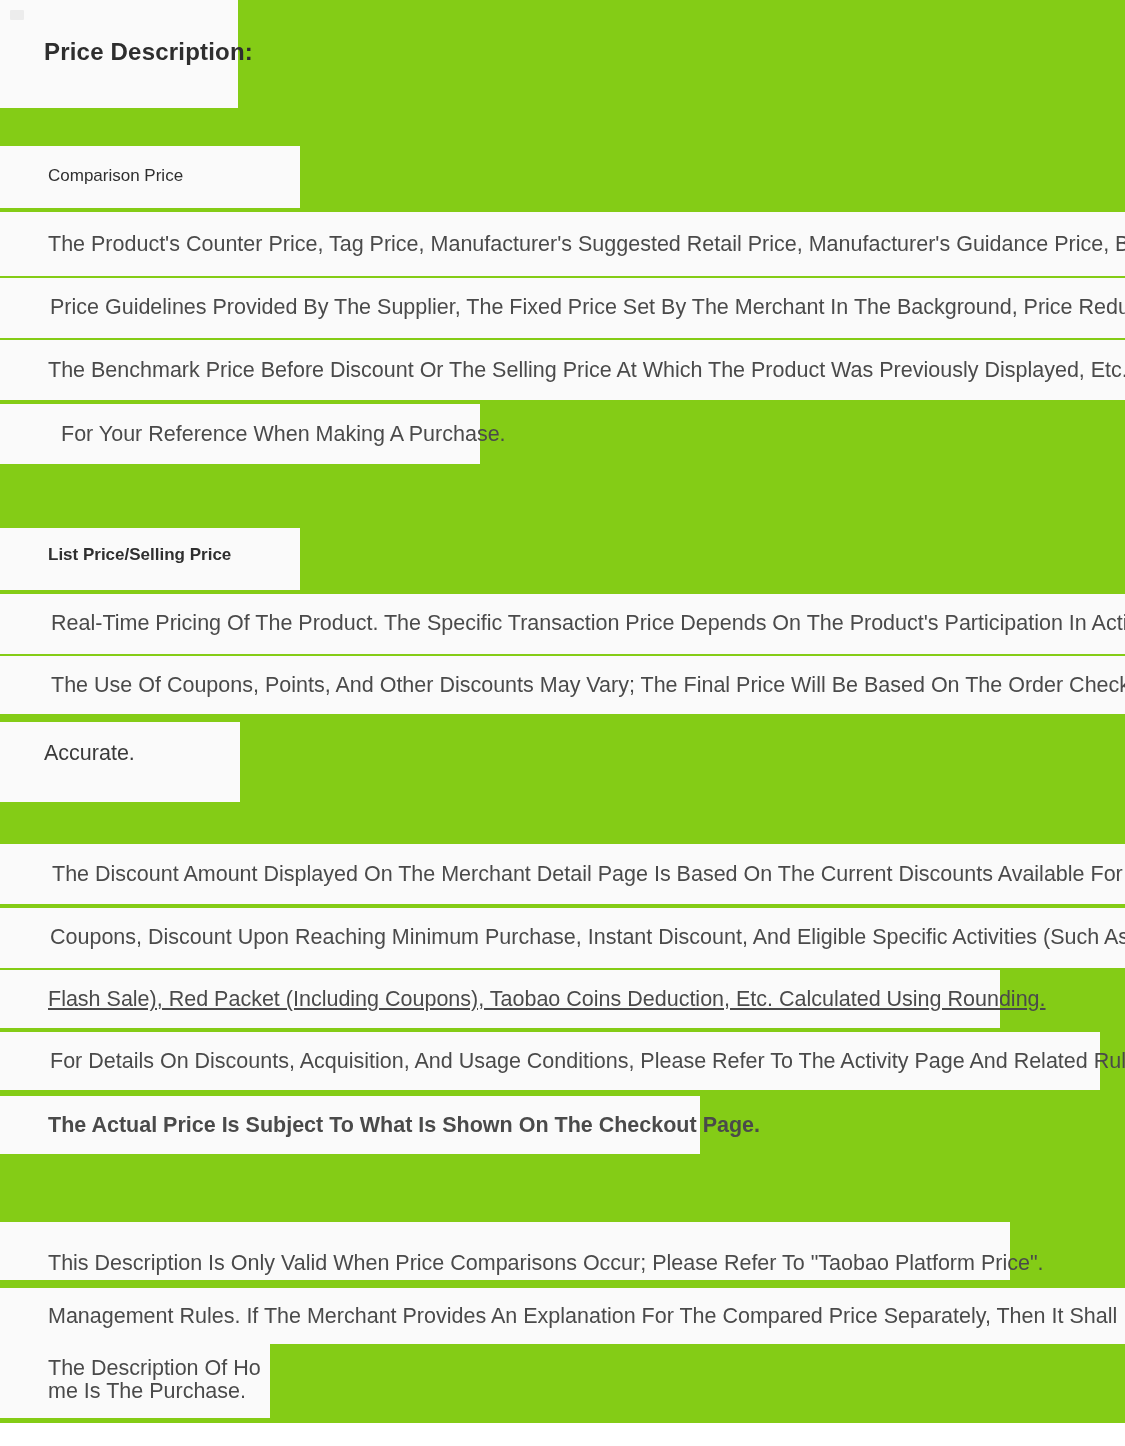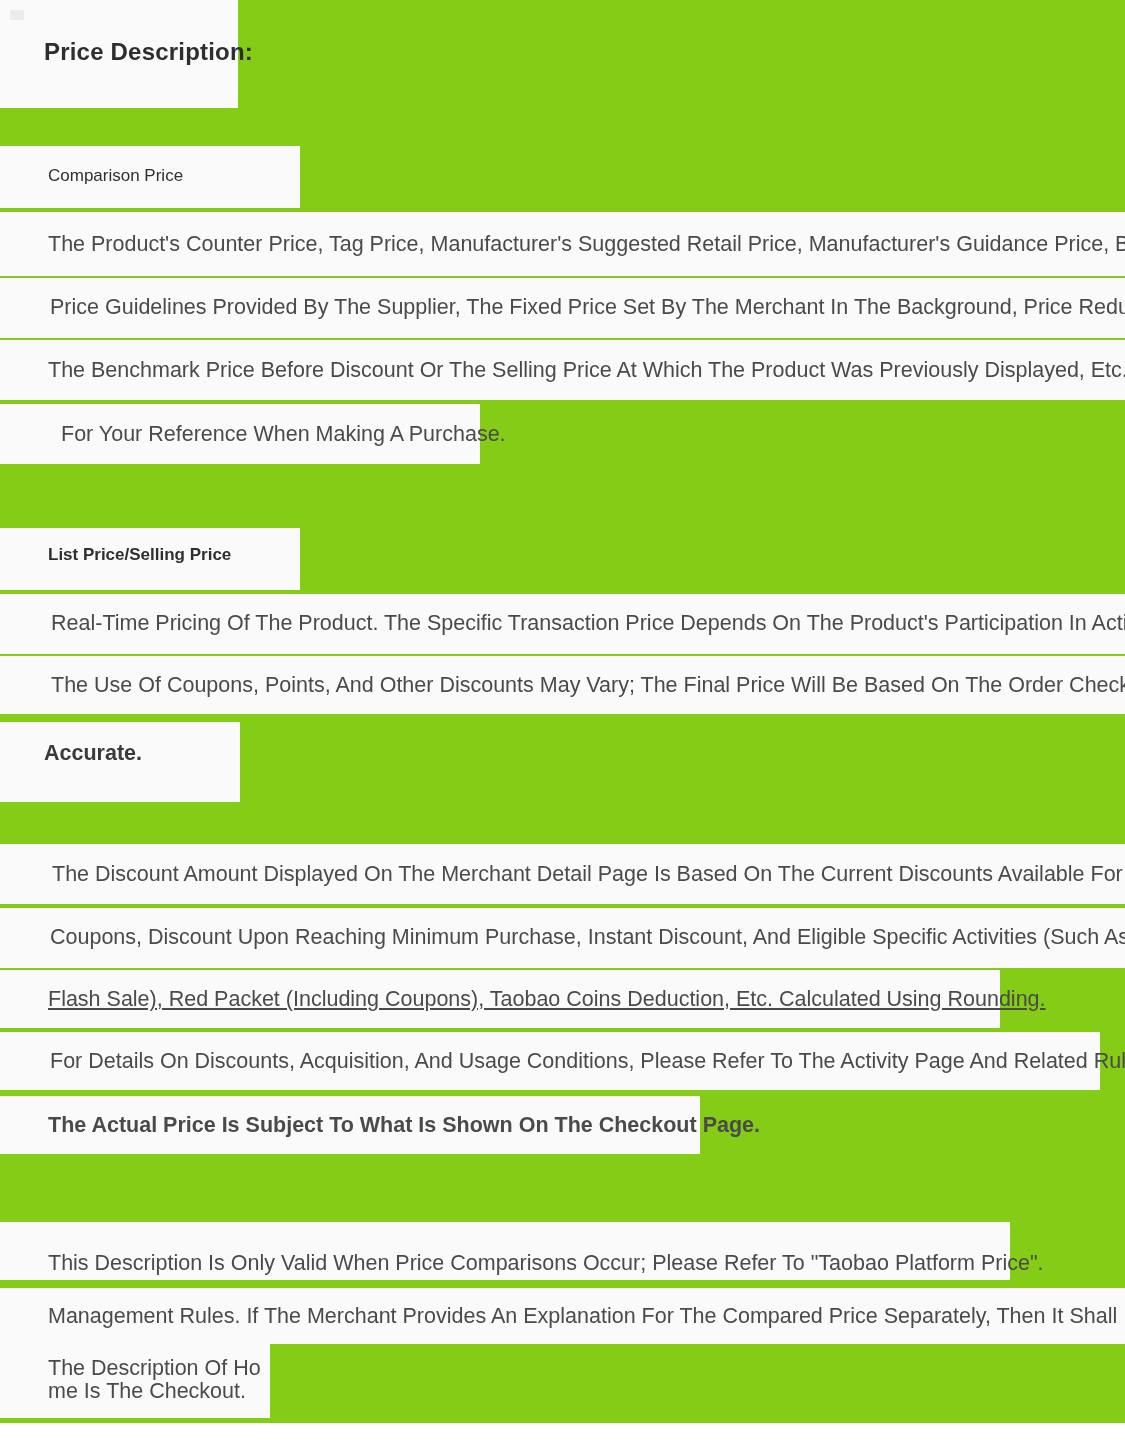--- a/index.html
+++ b/index.html
@@ -56,21 +56,21 @@
 
   .para {
     position: absolute;
     font-size: 21.5px;
     line-height: 30px;
     color: #4a4a4a;
     white-space: nowrap;
   }
 
   .para.bold {
-    font-weight: bold;
+    font-weight: normal;
     color: #3a3a3a;
   }
 
   .corner-mark {
     position: absolute;
     left: 10px;
     top: 10px;
     width: 14px;
     height: 10px;
     background: #ececec;
@@ -120,16 +120,16 @@
 
     <div class="para" style="left:52px; top:859px;">The Discount Amount Displayed On The Merchant Detail Page Is Based On The Current Discounts Available For The User.</div>
     <div class="para" style="left:50px; top:922px;">Coupons, Discount Upon Reaching Minimum Purchase, Instant Discount, And Eligible Specific Activities (Such As Bulk Dis</div>
     <div class="para" style="left:48px; top:984px;text-decoration:underline;">Flash Sale), Red Packet (Including Coupons), Taobao Coins Deduction, Etc. Calculated Using Rounding.</div>
     <div class="para" style="left:50px; top:1046px;">For Details On Discounts, Acquisition, And Usage Conditions, Please Refer To The Activity Page And Related Rules.</div>
     <div class="para" style="left:48px; top:1110px;font-weight:bold;">The Actual Price Is Subject To What Is Shown On The Checkout Page.</div>
 
     <div class="para" style="left:48px; top:1248px;">This Description Is Only Valid When Price Comparisons Occur; Please Refer To "Taobao Platform Price".</div>
     <div class="para" style="left:48px; top:1301px;">Management Rules. If The Merchant Provides An Explanation For The Compared Price Separately, Then It Shall Be..</div>
     <div class="para" style="left:48px; top:1353px;text-align:right;">The Description Of Ho</div>
-    <div class="para" style="left:48px; top:1376px;">me Is The Checkout.</div>
+    <div class="para" style="left:48px; top:1376px;">me Is The Purchase.</div>
 
   </div>
 </div>
 
 </body></html>

